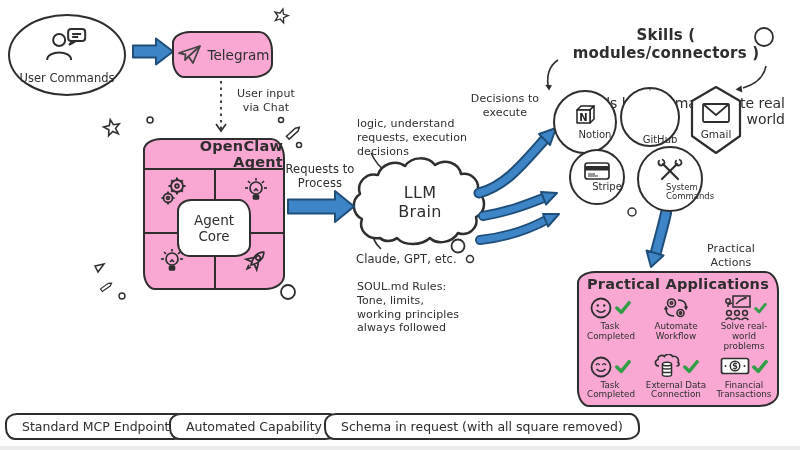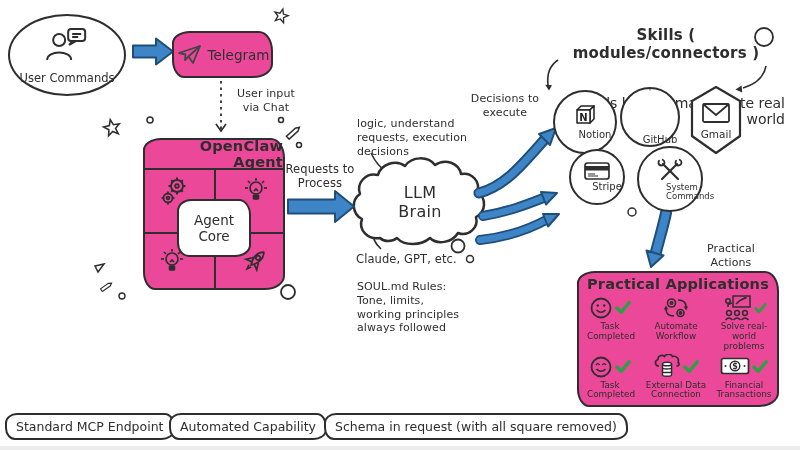--- a/index.html
+++ b/index.html
@@ -10,21 +10,21 @@
   }
   svg { display:block; }
   .abs { position:absolute; }
   .note { font-size:11px; line-height:1.25; color:#2e2e2e; letter-spacing:.1px; }
   .center { text-align:center; }
 
   
   .sketch {
     border:2px solid #2e2e2e;
     border-radius:18px 14px 20px 12px / 12px 20px 14px 18px;
-    background:#ec4899;
+    background:#f9a8d4;
   }
 
   
   #user-oval { left:8px; top:14px; width:118px; height:82px;
     border:2px solid #2e2e2e; border-radius:50%; background:#fff; }
   #user-oval .label { position:absolute; bottom:9px; width:100%; text-align:center; font-size:11.5px; }
   #user-oval svg { position:absolute; left:50%; top:11px; transform:translateX(-54%); }
 
   
   #telegram-box { left:172px; top:31px; width:101px; height:47px;
@@ -68,21 +68,21 @@
   #practical-grid { display:grid; grid-template-columns:62px 70px 66px; margin-top:2px;
     row-gap:1px; column-gap:0; justify-content:center; }
   .app-item { display:flex; flex-direction:column; align-items:center; }
   .app-iconrow { display:flex; align-items:center; gap:2px; height:28px; }
   .app-label { font-size:8.8px; line-height:1.12; text-align:center; max-width:64px; }
   .app-label.narrow { max-width:46px; }
 
   
   .pill { position:absolute; top:413px; border:2px solid #2e2e2e; background:#fff;
     border-radius:12px 10px 14px 10px / 10px 14px 10px 12px;
-    font-size:12.5px; padding:4px 9px; white-space:nowrap; }
+    font-size:12.5px; padding:4px 15px; white-space:nowrap; }
   #pill-0 { left:5px; } #pill-1 { left:169px; } #pill-2 { left:324px; }
 
   #bottom-band { left:0; bottom:0; width:800px; height:4px; background:#ececec; }
 </style>
 </head>
 <body>
 
 <div id="canvas">
 
   <svg class="abs" width="800" height="450" viewBox="0 0 800 450" style="left:0;top:0;">

